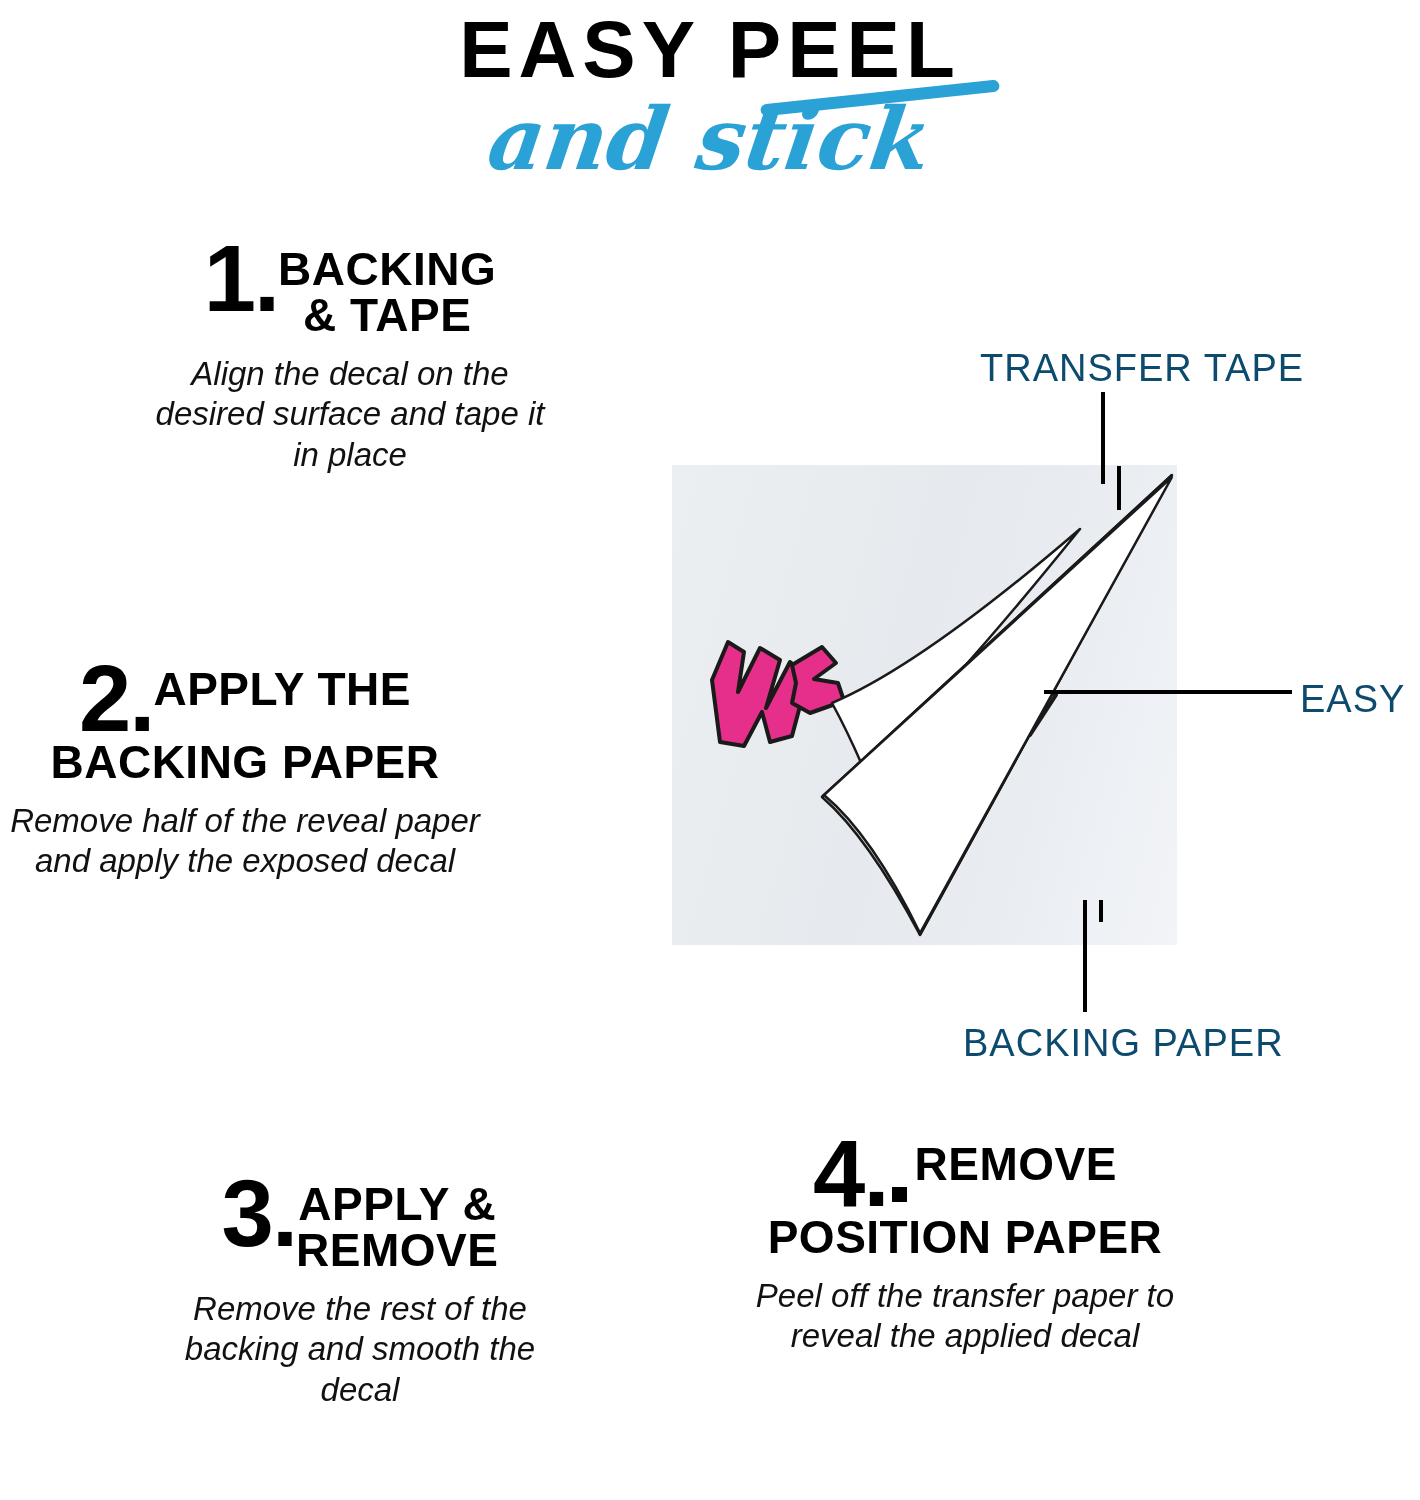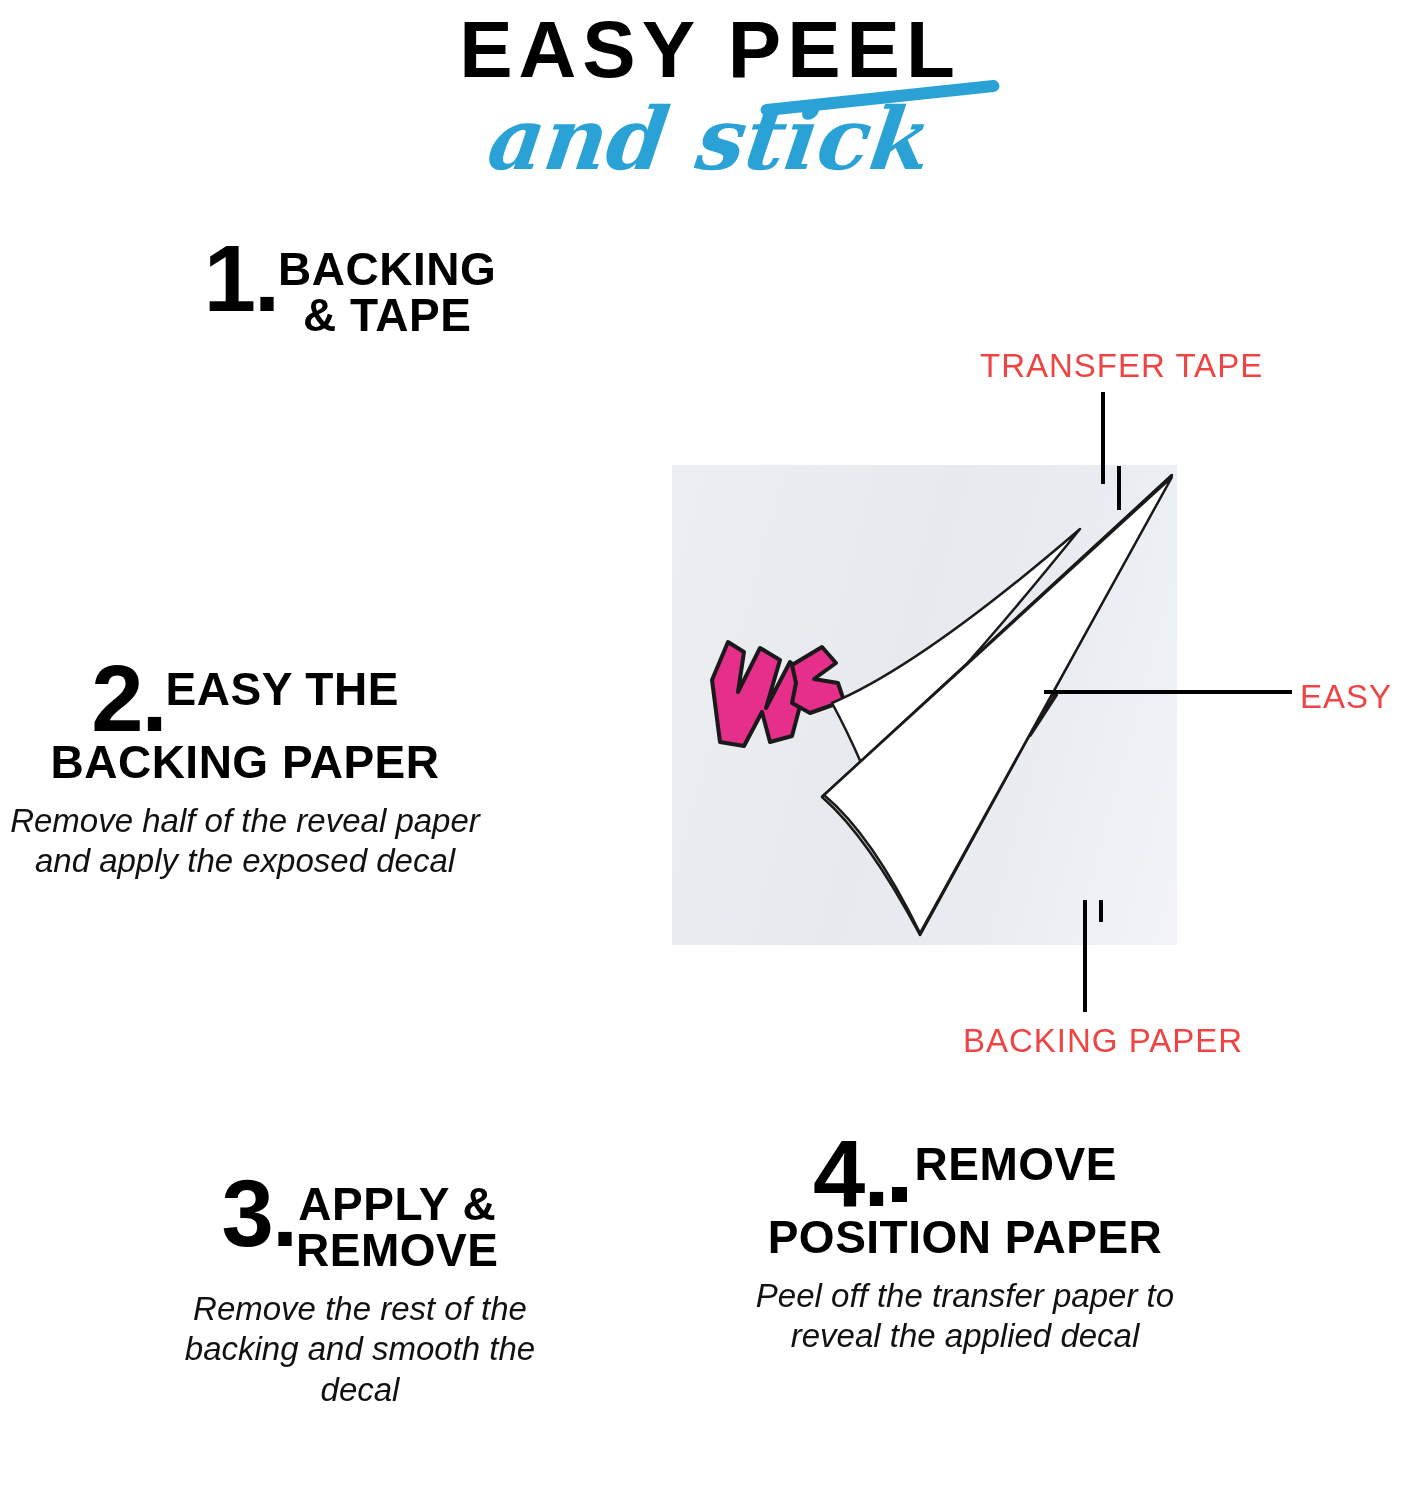--- a/index.html
+++ b/index.html
@@ -137,23 +137,23 @@
   }
   .illus svg {
     position: absolute;
     left: 0;
     top: 0;
   }
 
   
   .callout {
     position: absolute;
-    font-size: 33px;
+    font-size: 38px;
     letter-spacing: 1px;
-    color: #ef4444;
+    color: #0c4a6e;
     font-family: "Liberation Sans", sans-serif;
     white-space: nowrap;
   }
   #label-transfer-tape { left: 980px; top: 347px; }
   #label-decal { left: 1300px; top: 678px; }
   #label-backing-paper { left: 963px; top: 1022px; }
 
   .leader {
     position: absolute;
     background: #000;
@@ -177,26 +177,27 @@
 </div>
 
 <div class="step" id="step-1">
   <div class="step-head">
     <div class="step-num">1.</div>
     <div class="step-title">
       <span>BACKING</span><br>
       <span>&amp; TAPE</span>
     </div>
   </div>
+  <div class="step-body">Align the decal on the desired surface and tape it in place</div>
 </div>
 
 <div class="step" id="step-2">
   <div class="step-head">
     <div class="step-num">2.</div>
-    <div class="step-title">EASY THE</div>
+    <div class="step-title">APPLY THE</div>
   </div>
   <div class="step-title-wide">BACKING PAPER</div>
   <div class="step-body">Remove half of the reveal paper and apply the exposed decal</div>
 </div>
 
 <div class="step" id="step-3">
   <div class="step-head">
     <div class="step-num">3.</div>
     <div class="step-title">
       <span>APPLY &amp;</span><br>

